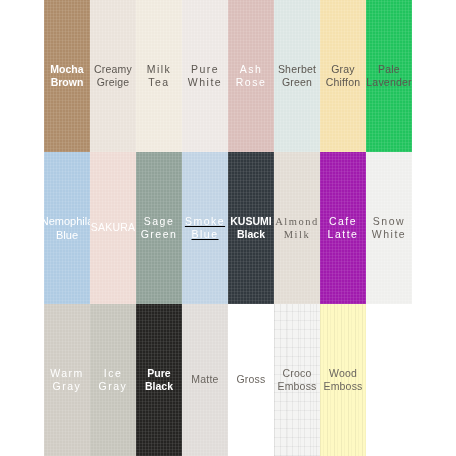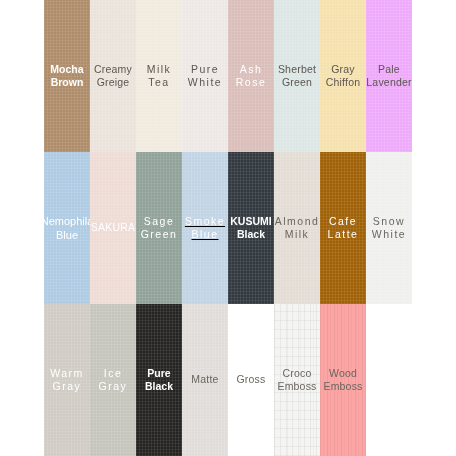--- a/index.html
+++ b/index.html
@@ -130,21 +130,21 @@
       <div class="swatch-cell" style="background: rgb(222, 232, 230);">
         <div class="grain"></div>
         <div class="swatch-label" style="color: rgb(91, 86, 80);">Sherbet
 Green</div>
       </div>
       <div class="swatch-cell" style="background: rgb(247, 227, 176);">
         <div class="grain"></div>
         <div class="swatch-label" style="color: rgb(91, 86, 80);">Gray
 Chiffon</div>
       </div>
-      <div class="swatch-cell" style="background: #f0abfc;">
+      <div class="swatch-cell" style="background: #22c55e;">
         <div class="grain"></div>
         <div class="swatch-label" style="color: rgb(91, 86, 80);">Pale
 Lavender</div>
       </div>
     </div>
     <div class="swatch-row" id="swatch-row-1">
       <div class="swatch-cell" style="background: rgb(177, 205, 229);">
         <div class="grain"></div>
         <div class="swatch-label tiny" style="color: rgb(255, 255, 255);">Nemophila
 Blue</div>
@@ -163,24 +163,24 @@
         <div class="swatch-label wide" style="color: rgb(255, 255, 255);">Smoke
 Blue</div>
       </div>
       <div class="swatch-cell" style="background: rgb(51, 58, 64);">
         <div class="grain"></div>
         <div class="swatch-label bold" style="color: rgb(255, 255, 255); text-align: center;">KUSUMI
 Black</div>
       </div>
       <div class="swatch-cell" style="background: rgb(228, 222, 214);">
         <div class="grain"></div>
-        <div class="swatch-label wide" style="color: rgb(106, 101, 95);">Almond
+        <div class="swatch-label wide" style="color: rgb(106, 101, 95); font-family: Liberation Serif, serif;">Almond
 Milk</div>
       </div>
-      <div class="swatch-cell" style="background: #a16207;">
+      <div class="swatch-cell" style="background: #a21caf;">
         <div class="grain"></div>
         <div class="swatch-label wide" style="color: rgb(255, 255, 255);">Cafe
 Latte</div>
       </div>
       <div class="swatch-cell" style="background: rgb(241, 241, 239);">
         <div class="grain"></div>
         <div class="swatch-label wide" style="color: rgb(106, 101, 95);">Snow
 White</div>
       </div>
     </div>
@@ -205,21 +205,21 @@
         <div class="swatch-label" style="color: rgb(106, 101, 95);">Matte</div>
       </div>
       <div class="swatch-cell" style="background: rgb(255, 255, 255);">
         <div class="swatch-label" style="color: rgb(106, 101, 95);">Gross</div>
       </div>
       <div class="swatch-cell" style="background: rgb(244, 244, 243);">
         <div class="tex-croco"></div>
         <div class="swatch-label" style="color: rgb(106, 101, 95);">Croco
 Emboss</div>
       </div>
-      <div class="swatch-cell" style="background: #fca5a5;">
+      <div class="swatch-cell" style="background: #fef9c3;">
         <div class="tex-wood"></div>
         <div class="swatch-label" style="color: rgb(106, 101, 95);">Wood
 Emboss</div>
       </div>
       <div class="swatch-cell" style="background: rgb(255, 255, 255);">
         <div class="swatch-label" style="color: rgb(106, 101, 95);"></div>
       </div>
     </div>
   </div>
 

